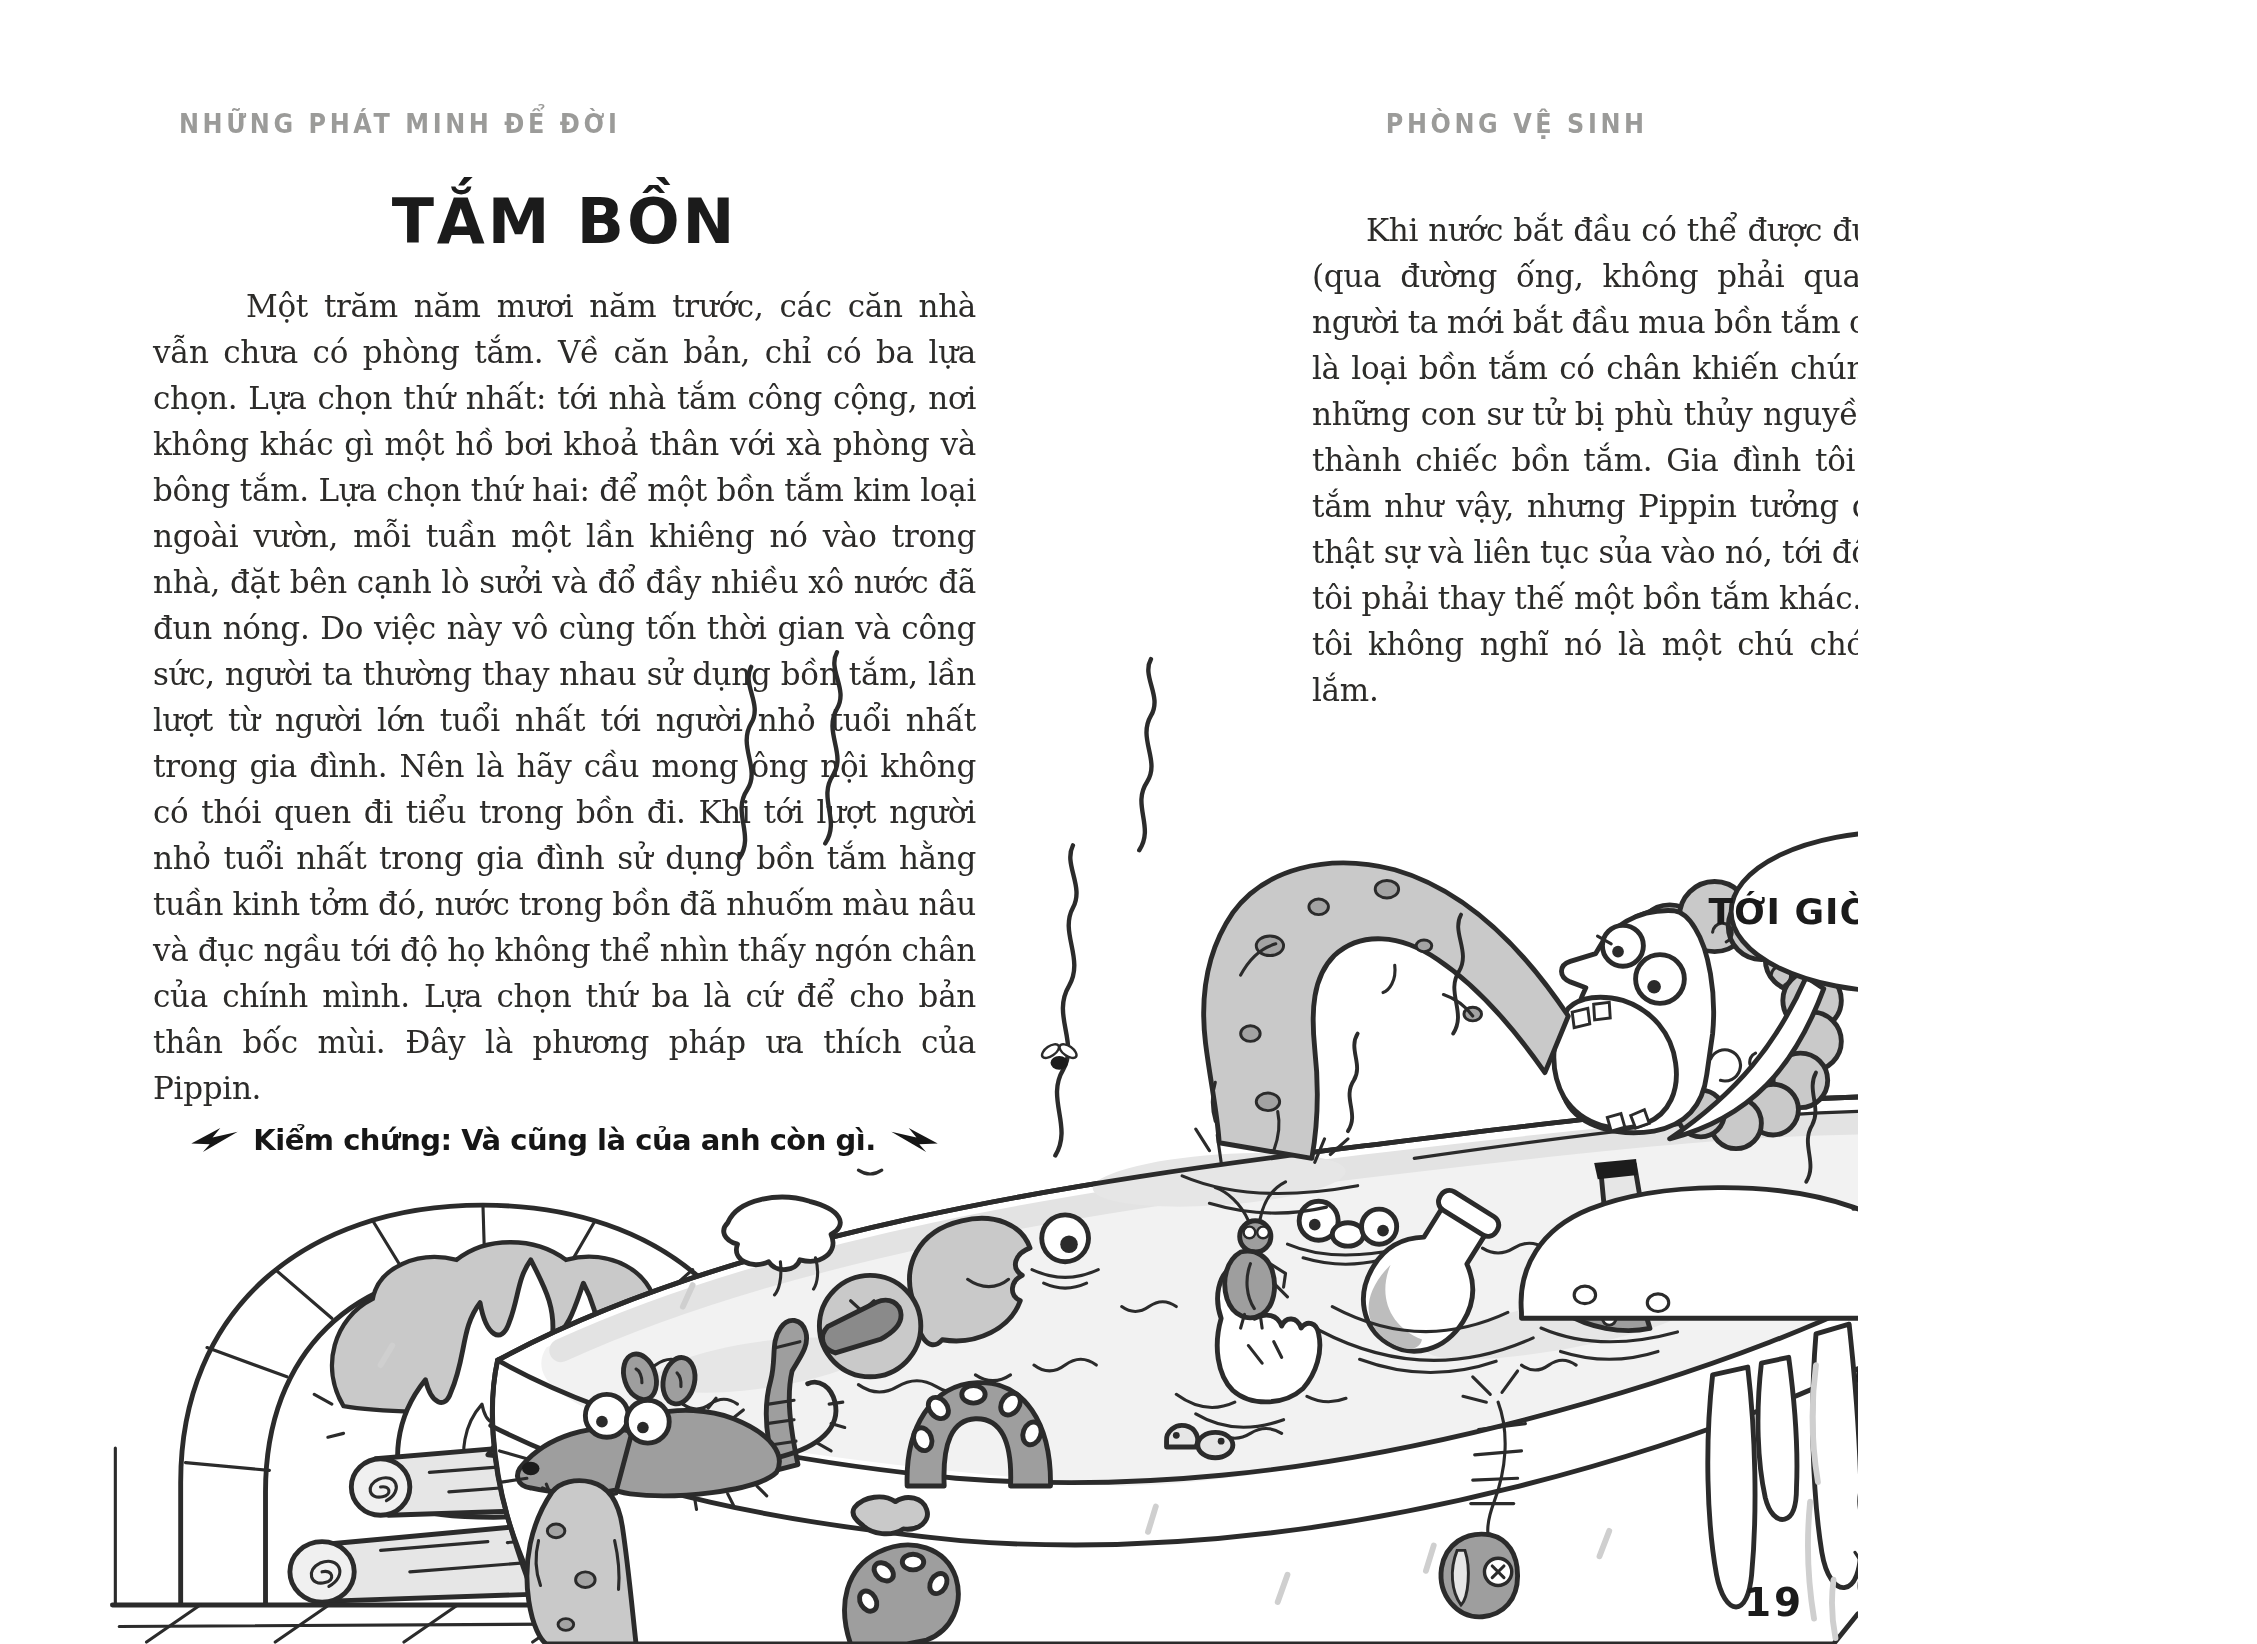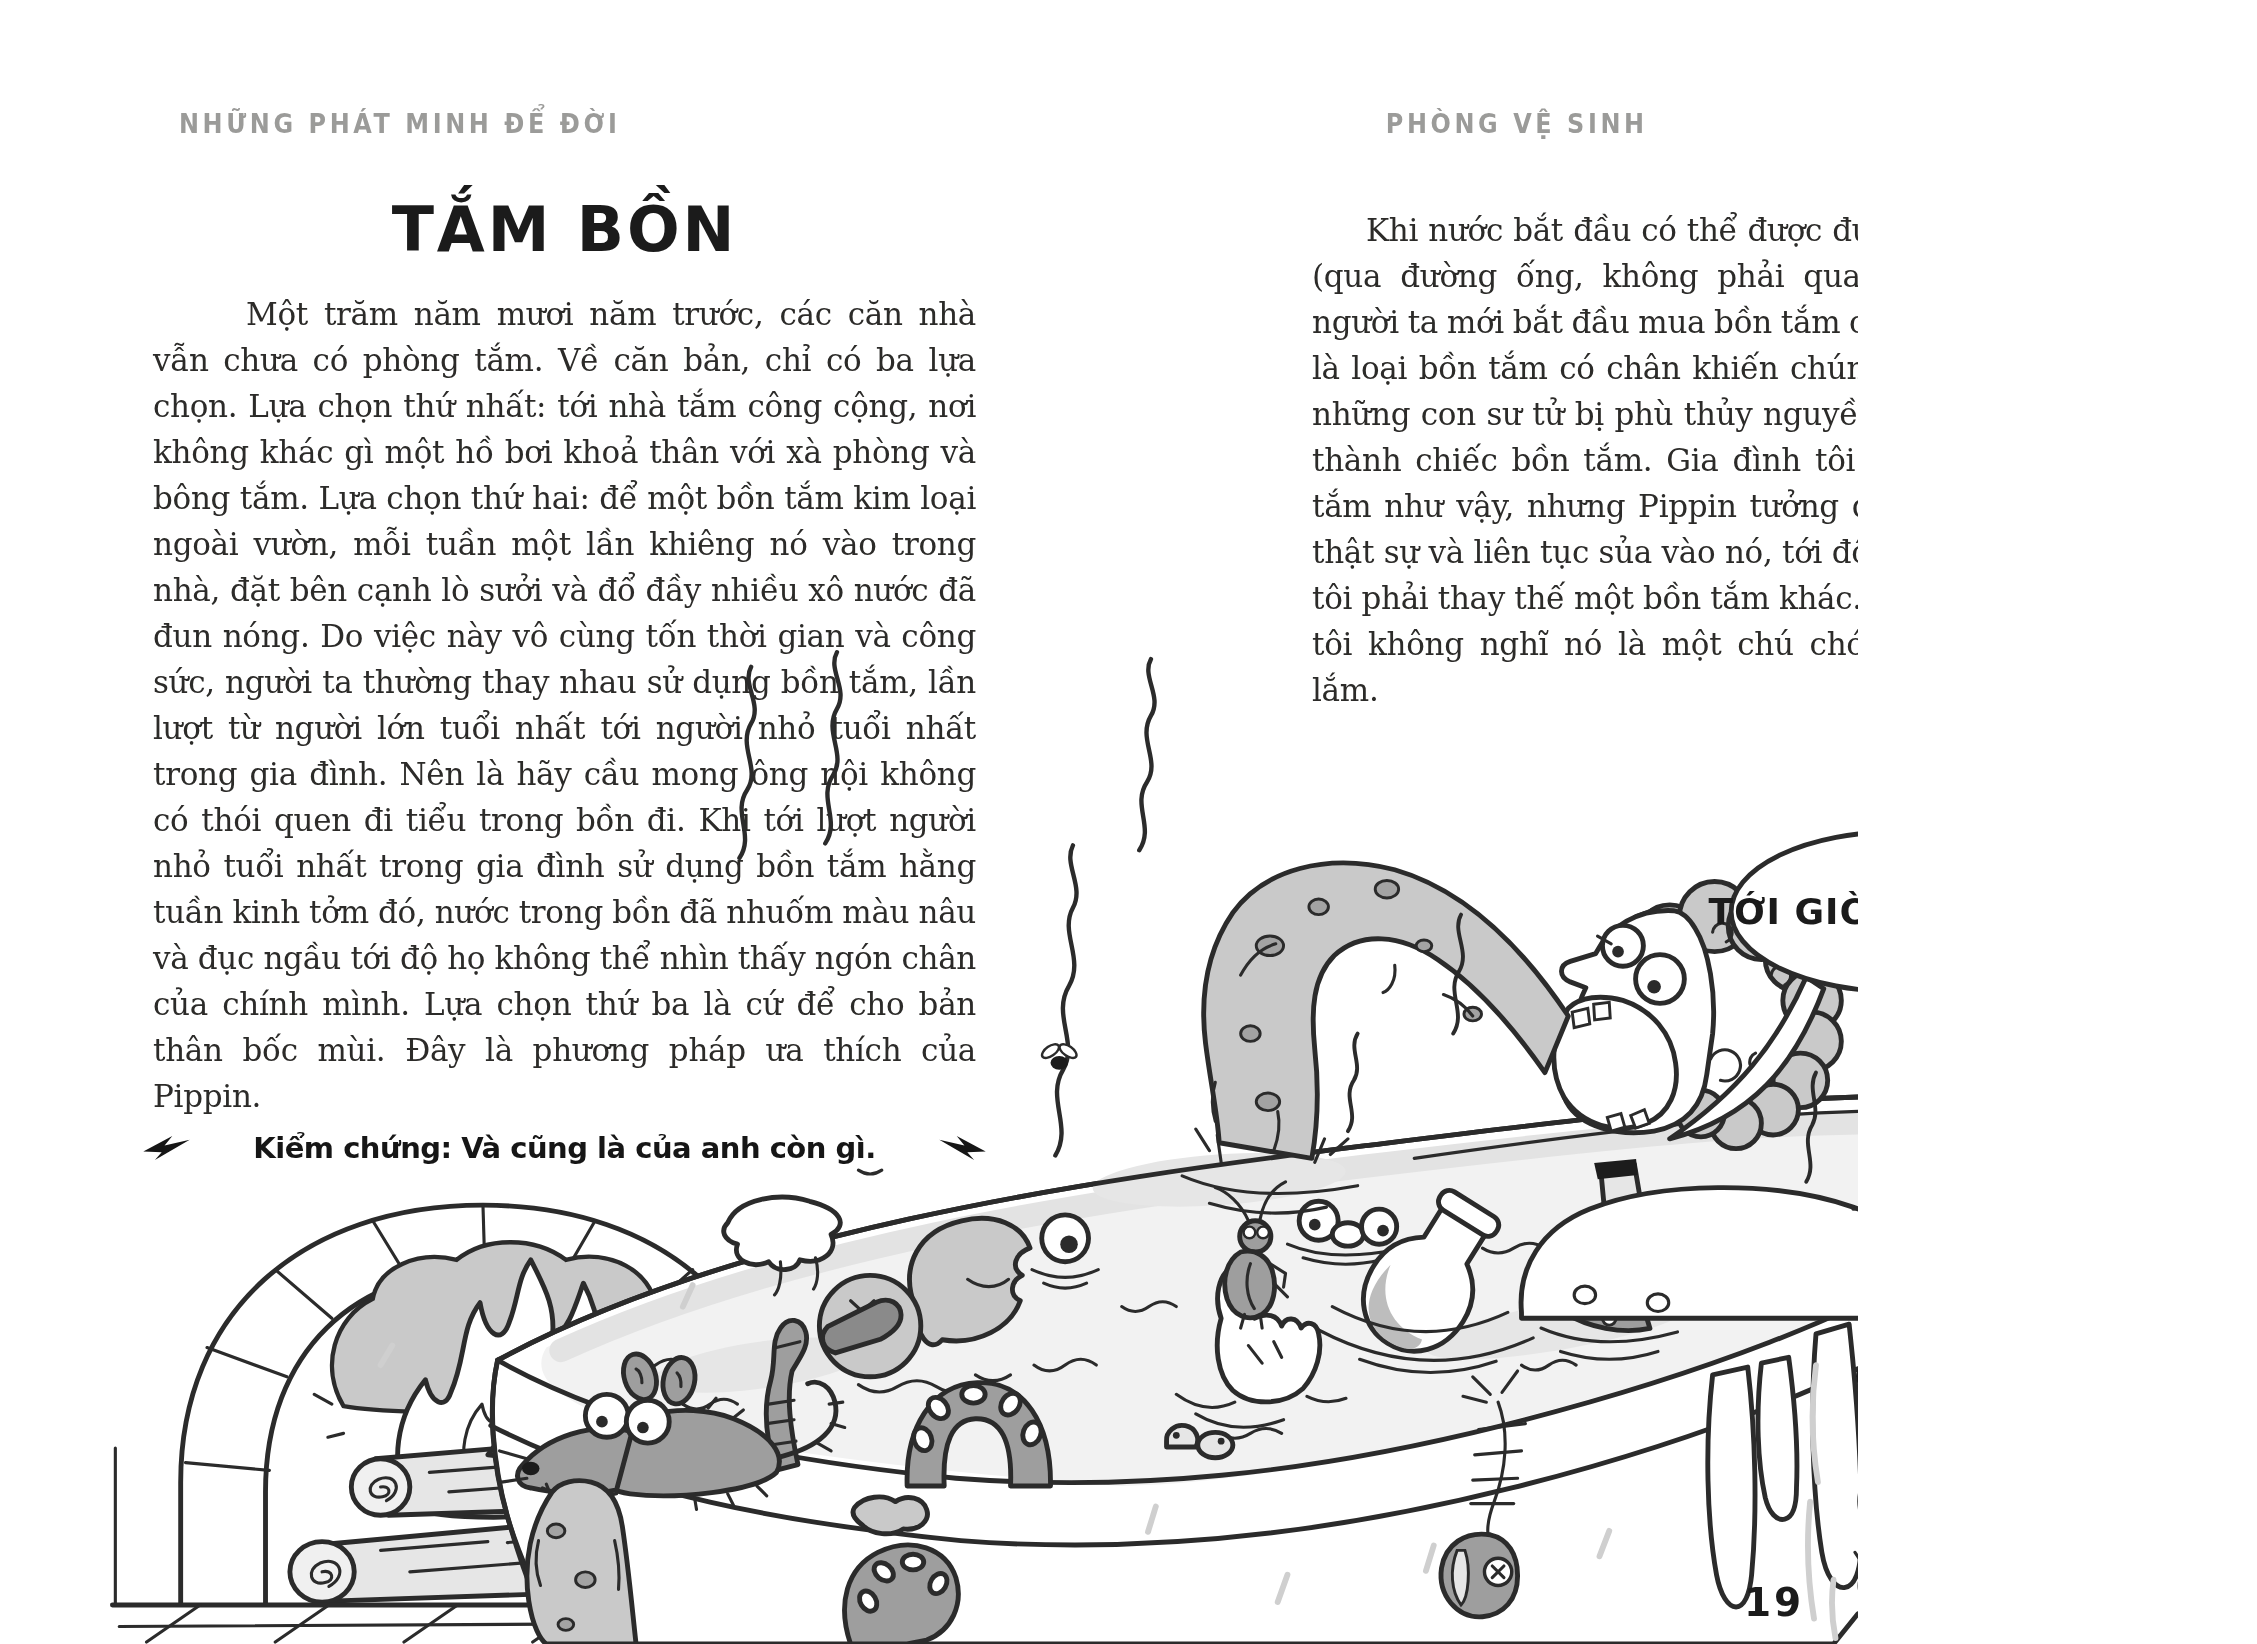--- a/index.html
+++ b/index.html
@@ -5,27 +5,27 @@
   html,body{margin:0;padding:0;background:#fff;}
   .page{position:relative;width:1858px;height:1644px;background:#fff;overflow:hidden;
         font-family:"DejaVu Serif",serif;color:#2c2b29;}
   .running-head{position:absolute;top:109px;font-family:"DejaVu Sans",sans-serif;
         font-weight:bold;font-size:26px;letter-spacing:3.9px;color:#9b9b99;white-space:nowrap;}
   .rh-left{left:179px;transform:scaleX(.92);transform-origin:left center;}
   .rh-right{right:210px;transform:scaleX(.92);transform-origin:right center;}
   .col{position:absolute;}
   .col-left{left:141px;top:181px;width:847px;}
   .col-right{left:1300px;top:195px;width:847px;}
-  .title{margin:12px 0 25px 0;text-align:center;font-family:"DejaVu Sans",sans-serif;
+  .title{margin:4px 0 25px 0;text-align:center;font-family:"DejaVu Sans",sans-serif;
         font-weight:900;font-size:62px;letter-spacing:2.9px;color:#1b1b1b;}
   .body-text{margin:12px;font-size:31px;line-height:46px;text-align:justify;
         word-spacing:-1px;letter-spacing:-0.3px;}
   .indent-lg{text-indent:93px;}
   .indent-sm{text-indent:54px;}
-  .verify{margin-top:9.8px;display:flex;align-items:center;justify-content:space-between;gap:13.7px;}
+  .verify{margin-top:9.8px;display:flex;align-items:center;justify-content:center;gap:13.7px;}
   .verify-text{font-family:"DejaVu Sans",sans-serif;font-weight:bold;font-size:29px;
         letter-spacing:-0.5px;color:#161616;white-space:nowrap;}
   .bolt{width:51px;height:29px;flex:none;}
   .bolt.flip{transform:scaleX(-1);}
   .illustration{position:absolute;left:0;top:624px;width:2258px;height:1020px;}
   .page-number{position:absolute;left:1744px;top:1580px;font-family:"DejaVu Sans",sans-serif;
         font-weight:900;font-size:39px;letter-spacing:2.9px;color:#1b1b1b;}
   
   .ln{fill:none;stroke:#2b2b2b;stroke-width:5;stroke-linecap:round;stroke-linejoin:round;}
   .thin{fill:none;stroke:#2b2b2b;stroke-width:3.2;stroke-linecap:round;stroke-linejoin:round;}

